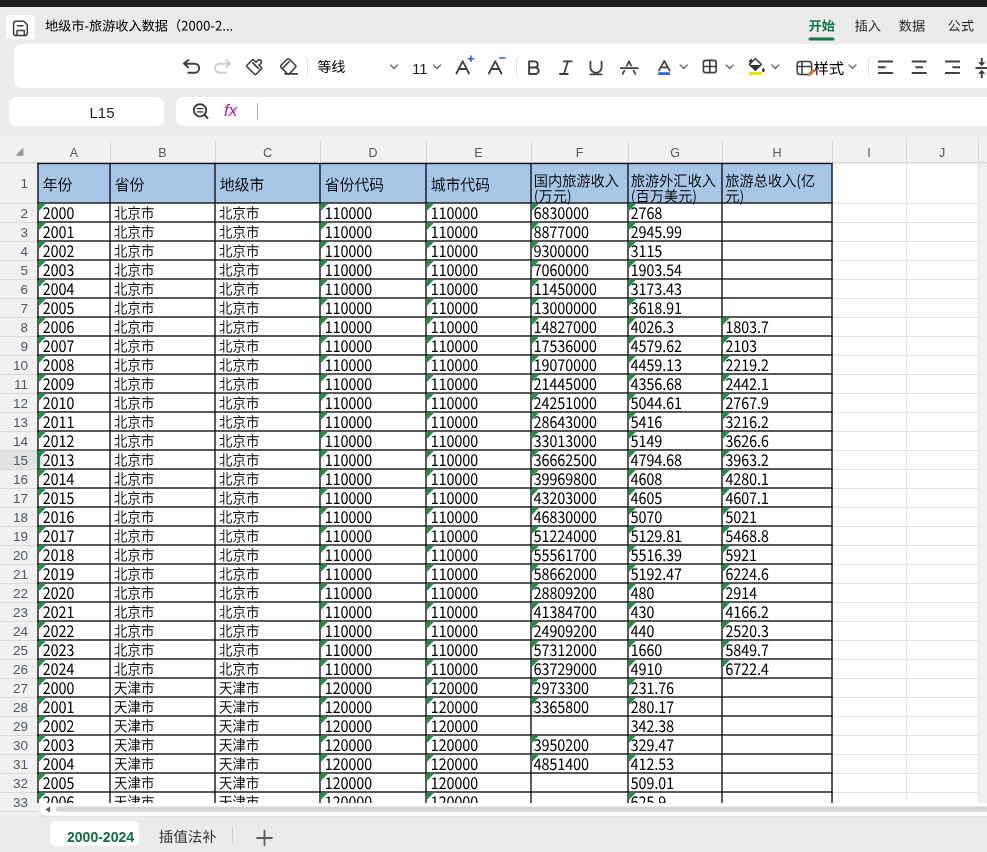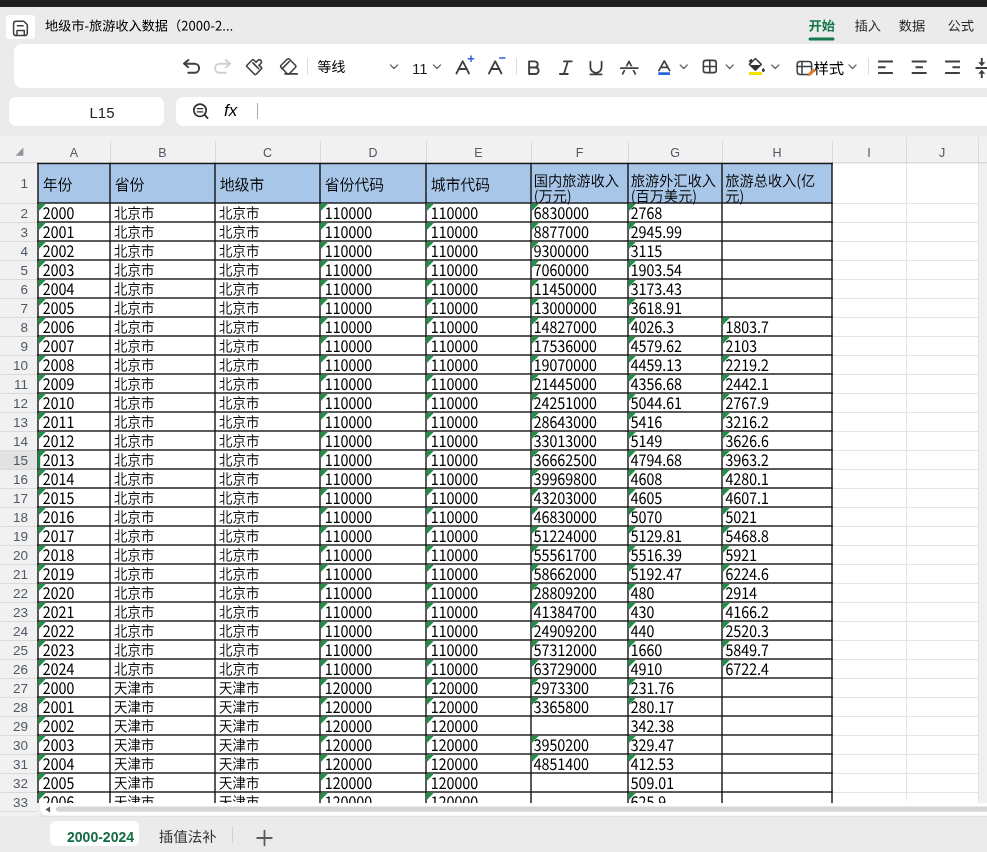--- a/index.html
+++ b/index.html
@@ -50,21 +50,21 @@
 <div class="ab" style="left:0;top:0;width:987px;height:7px;background:#1f1f1f"></div>
 <div class="box" style="left:5px;top:14px;width:31px;height:26px;border-radius:4px;border:1px solid #e7eaee"></div>
 <div class="box" style="left:14px;top:44px;width:980px;height:44px;border-radius:8px"></div>
 <div class="box" style="left:9px;top:97px;width:155px;height:29px;border-radius:7px"></div>
 <div class="box" style="left:176px;top:97px;width:818px;height:29px;border-radius:7px"></div>
 <div class="txt" style="left:9px;top:104px;width:186px;text-align:center;font-size:15px">L15</div>
 <div class="txt" style="left:412px;top:60px;font-size:15px">11</div>
 <div class="sep" style="left:307px;top:58px;height:17px"></div>
 <div class="sep" style="left:516px;top:58px;height:17px"></div>
 <div class="sep" style="left:867.5px;top:58px;height:17px"></div>
-<div class="txt" style="left:224px;top:101px;font-size:17px;font-style:italic;font-weight:500;color:#000000">fx</div>
+<div class="txt" style="left:224px;top:101px;font-size:17px;font-style:italic;font-weight:500;color:#a21caf">fx</div>
 <div class="ab" style="left:256.5px;top:103px;width:1px;height:16px;background:#aaa"></div>
 <div class="ab" style="left:0;top:816px;width:987px;height:36px;background:#ebebeb"></div>
 <div class="box" style="left:50px;top:821px;width:89px;height:25px;border-radius:6px"></div>
 <div class="txt" style="left:45px;top:830px;width:89px;text-align:right;font-size:14px;line-height:14px;font-weight:bold;color:#136c43">2000-2024</div>
 <div class="sep" style="left:232px;top:827px;height:16px;background:#cfcfcf"></div>
 <svg id="ov" width="987" height="852" viewBox="0 0 987 852">
     <rect x="0" y="136" width="987" height="668" fill="#fff"></rect>
     <rect x="978" y="136" width="9" height="668" fill="#f0f0f0"></rect>
     <rect x="0" y="136" width="987" height="27" fill="#f1f1f1"></rect>
     <rect x="0" y="136" width="38" height="680" fill="#f1f1f1"></rect>

